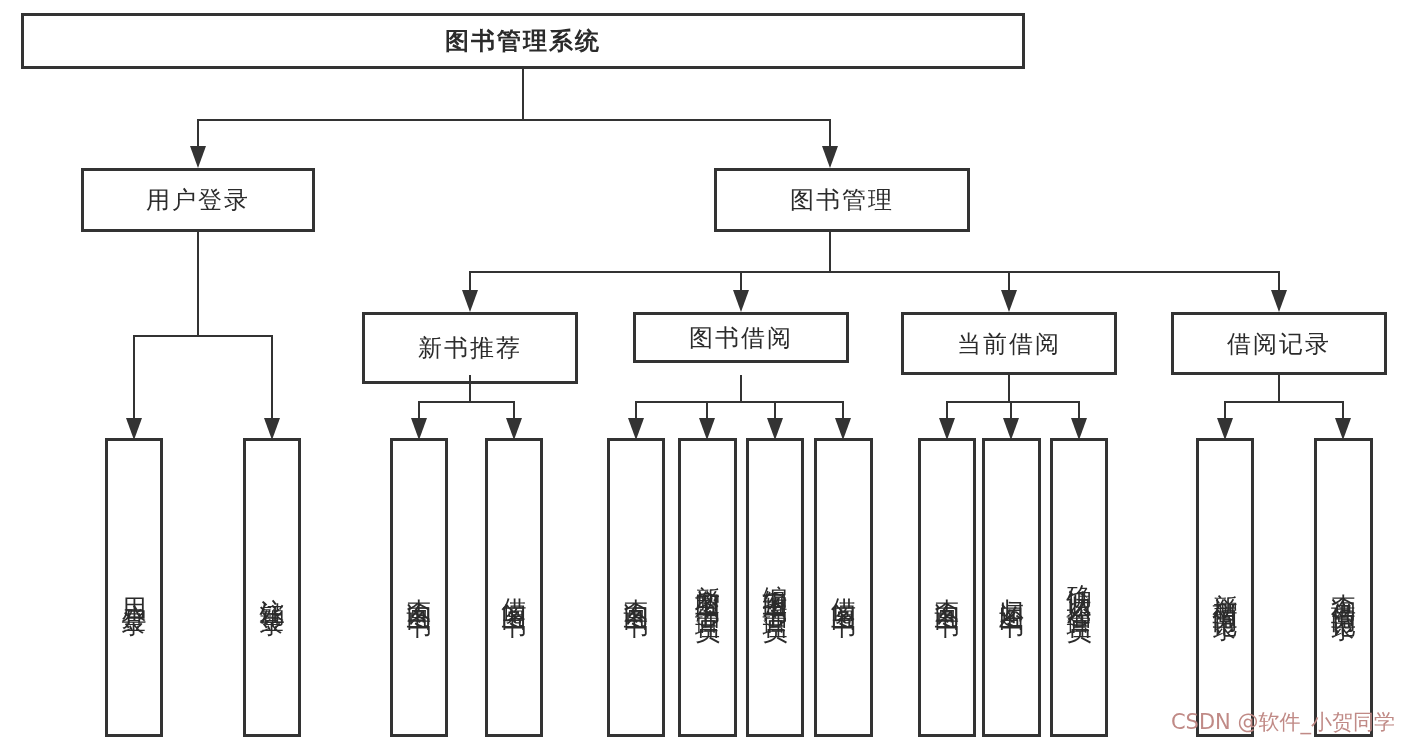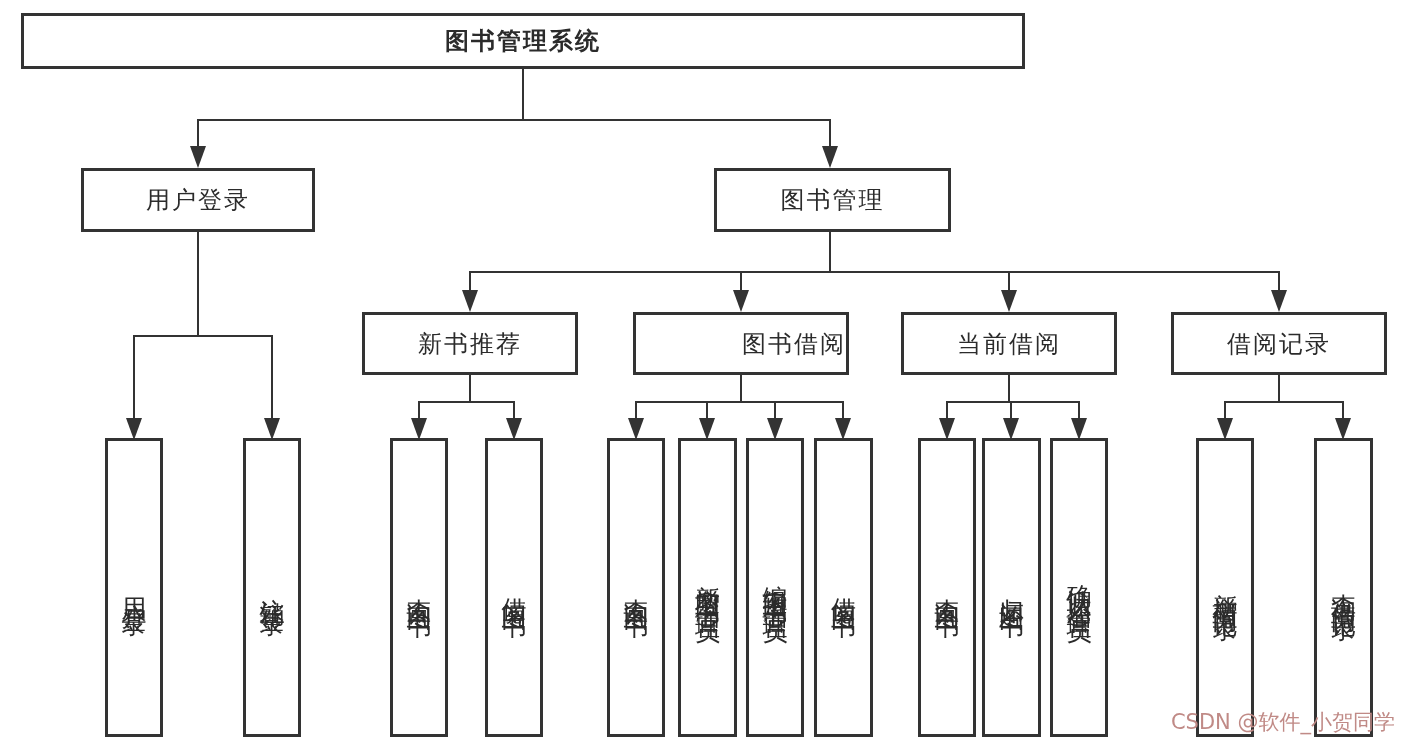--- a/index.html
+++ b/index.html
@@ -65,28 +65,28 @@
 
 <div id="canvas">
 
   <div class="node" style="left:21px;top:13px;width:1004px;height:56px;font-weight:bold;">
     <span class="hlabel">图书管理系统</span>
   </div>
 
   <div class="node" style="left:81px;top:168px;width:234px;height:64px;">
     <span class="hlabel">用户登录</span>
   </div>
-  <div class="node" style="left:714px;top:168px;width:237px;height:64px;">
+  <div class="node" style="left:714px;top:168px;width:256px;height:64px;">
     <span class="hlabel">图书管理</span>
   </div>
 
-  <div class="node" style="left:362px;top:312px;width:216px;height:63px;">
+  <div class="node" style="left:362px;top:312px;width:216px;height:72px;">
     <span class="hlabel">新书推荐</span>
   </div>
-  <div class="node" style="left:633px;top:312px;width:216px;height:63px;justify-content:flex-end;">
+  <div class="node" style="left:633px;top:312px;width:216px;height:51px;">
     <span class="hlabel">图书借阅</span>
   </div>
   <div class="node" style="left:1171px;top:312px;width:216px;height:63px;">
     <span class="hlabel">借阅记录</span>
   </div>
   <div class="node" style="left:901px;top:312px;width:216px;height:63px;">
     <span class="hlabel">当前借阅</span>
   </div>
 
   <div class="node leaf" style="left:105px;top:438px;width:58px;height:299px;">

